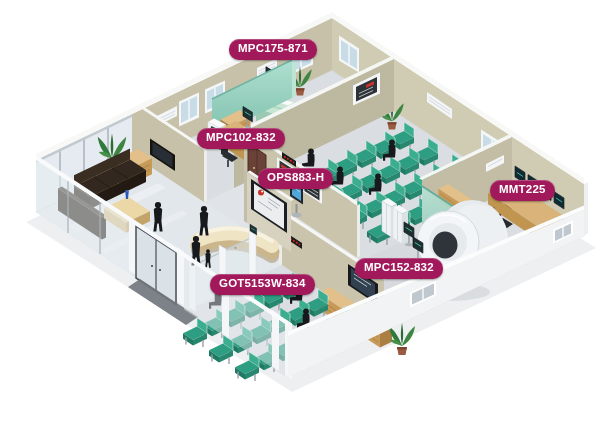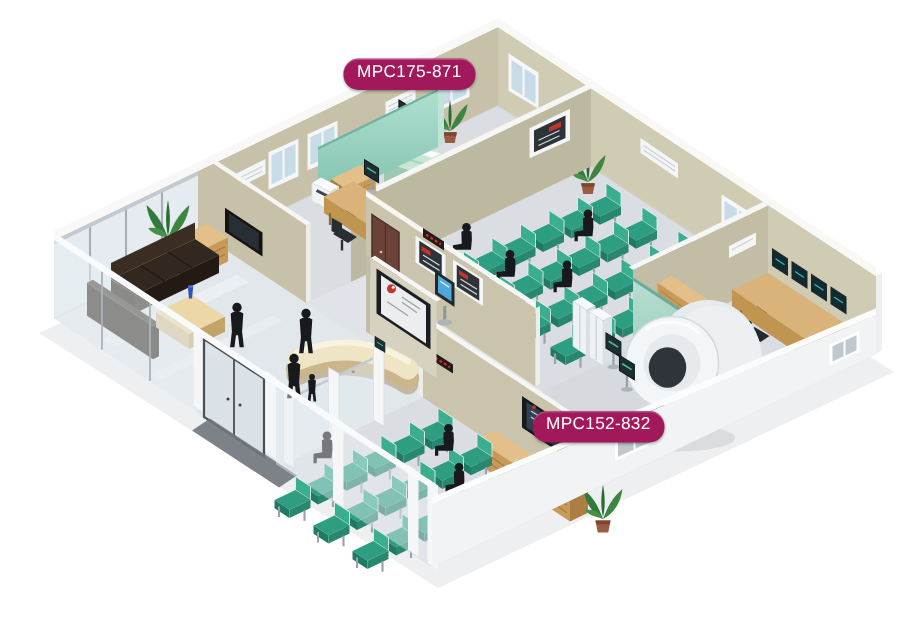--- a/index.html
+++ b/index.html
@@ -3,21 +3,21 @@
 <meta charset="utf-8">
 <style>
   html,body{margin:0;padding:0;background:#fff;}
   body{width:600px;height:426px;overflow:hidden;font-family:"Liberation Sans",sans-serif;}
   .stage{position:relative;width:600px;height:426px;background:#fff;}
   .stage svg{position:absolute;left:0;top:0;}
   .badge{
     position:absolute;
     background:var(--badge_bg,#A1195B);
     color:var(--badge_text,#fff);
-    font-weight:normal;font-size:11.5px;line-height:1;
+    font-weight:bold;font-size:11.5px;line-height:1;
     padding:4px 9px 5px;border-radius:10px;
     letter-spacing:.2px;white-space:nowrap;
     box-shadow:0 1px 2px rgba(0,0,0,.35), inset 0 1px 0 rgba(255,255,255,.22);
   }
 </style>
 </head>
 <body>
 
 <div class="stage">
 <svg width="600" height="426" viewBox="0 0 600 426">
@@ -491,14 +491,18 @@
   </g>
   <g>
     <polygon points="436,280.5 410,292.5 410,307.5 436,295.5" fill="#FFFFFF"></polygon>
     <polygon points="434,283.5 412,293.6 412,304.5 434,294.5" fill="#BFC8CF"></polygon>
     <path d="M423,288.5 L423,299.5" stroke="#FFFFFF" stroke-width="1.3"></path>
   </g>
 </g>
 </svg>
 
 <div class="badge" style="left:229px;top:39px">MPC175-871</div>
-<div class="badge" style="left:355px;top:274px">MPC152-832</div>
+<div class="badge" style="left:197px;top:128px">MPC102-832</div>
+<div class="badge" style="left:258px;top:168px">OPS883-H</div>
+<div class="badge" style="left:210px;top:274px">GOT5153W-834</div>
+<div class="badge" style="left:355px;top:258px">MPC152-832</div>
+<div class="badge" style="left:490px;top:180px">MMT225</div>
 </div>
 
 </body></html>

